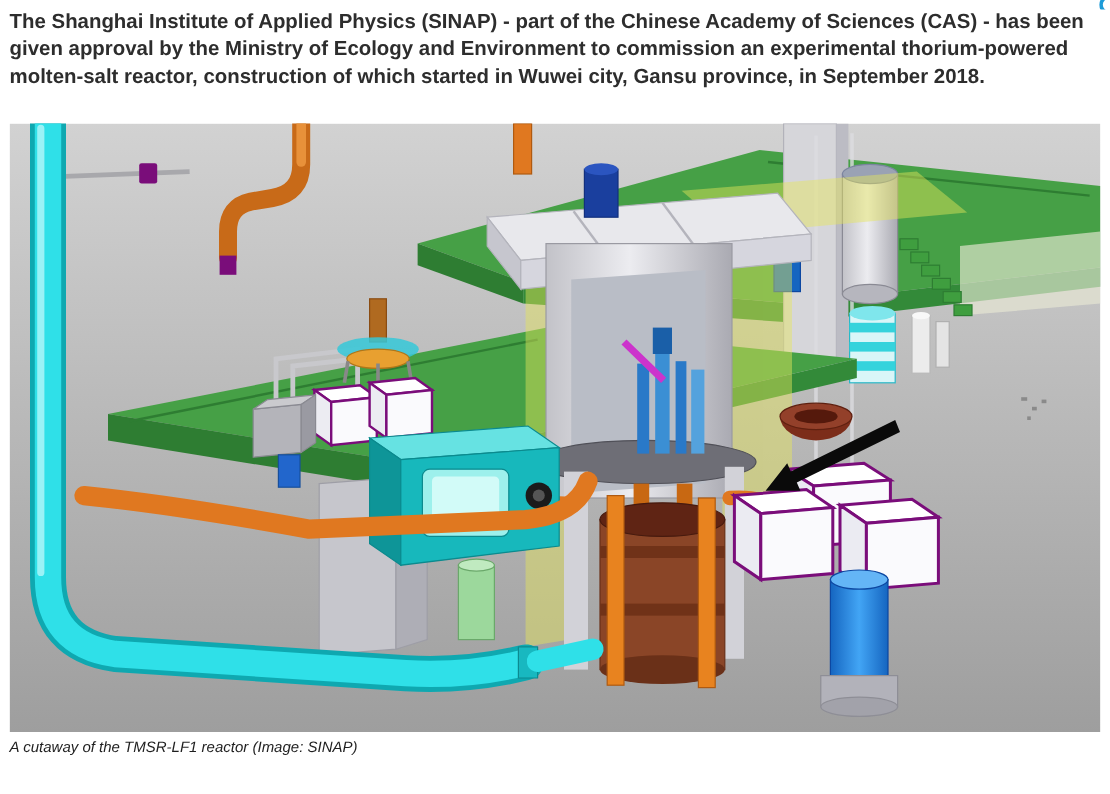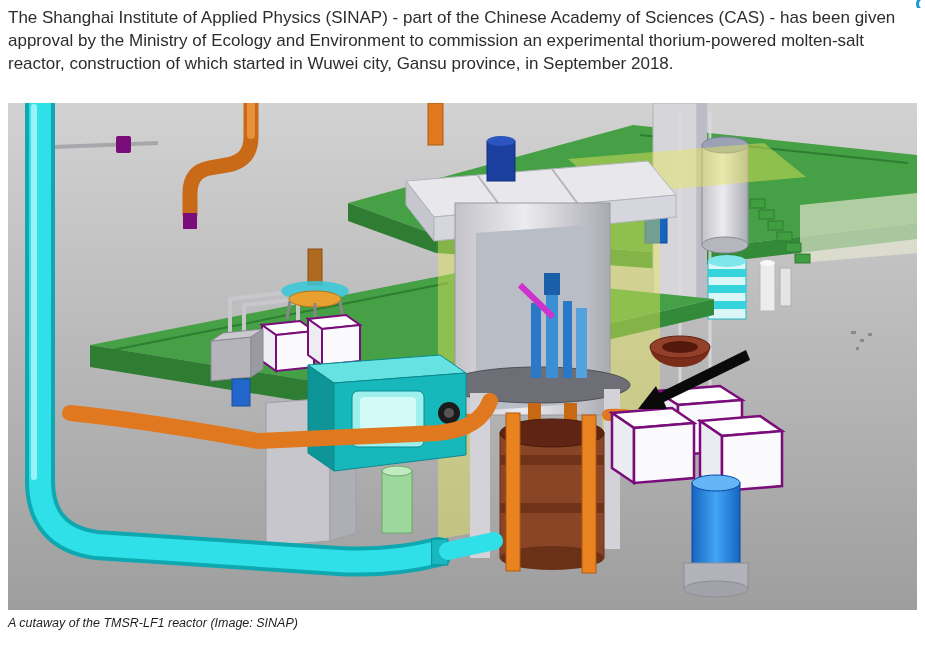--- a/index.html
+++ b/index.html
@@ -9,21 +9,21 @@
     height: 662px;
     background: #ffffff;
     font-family: "Liberation Sans", sans-serif;
     position: relative;
     overflow: hidden;
   }
   .intro {
     margin: 0;
     padding: 7px 10px 0 8px;
     width: 921px;
-    font-weight: 400;
+    font-weight: 700;
     font-size: 17px;
     line-height: 1.35;
     color: #2d2d2d;
   }
   figure.reactor-figure {
     margin: 27px 0 0 8px;
     width: 805px;
   }
   figure.reactor-figure svg { display: block; }
   figcaption.caption {

